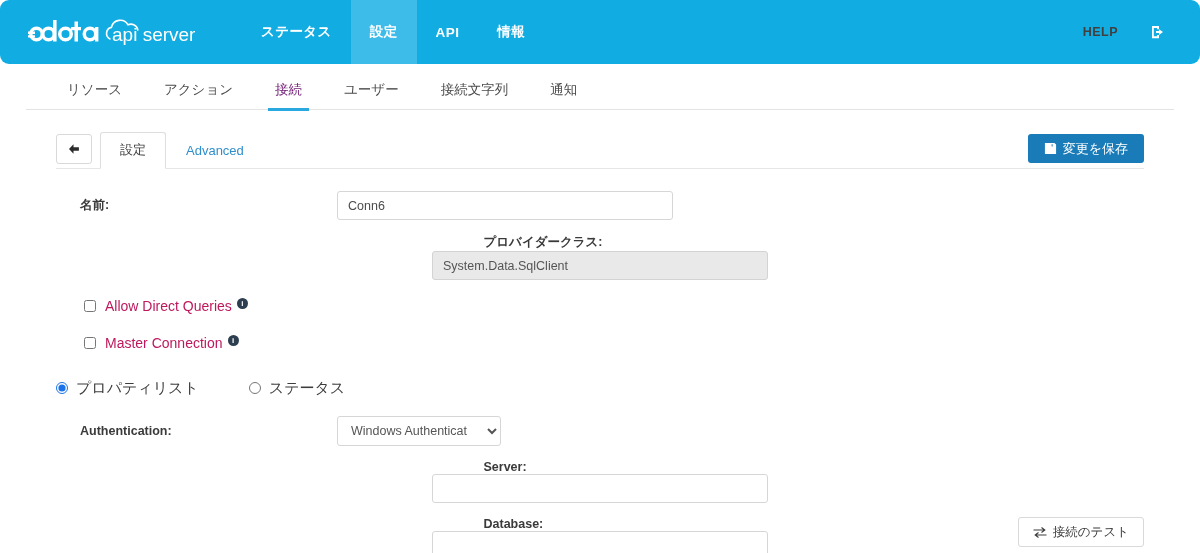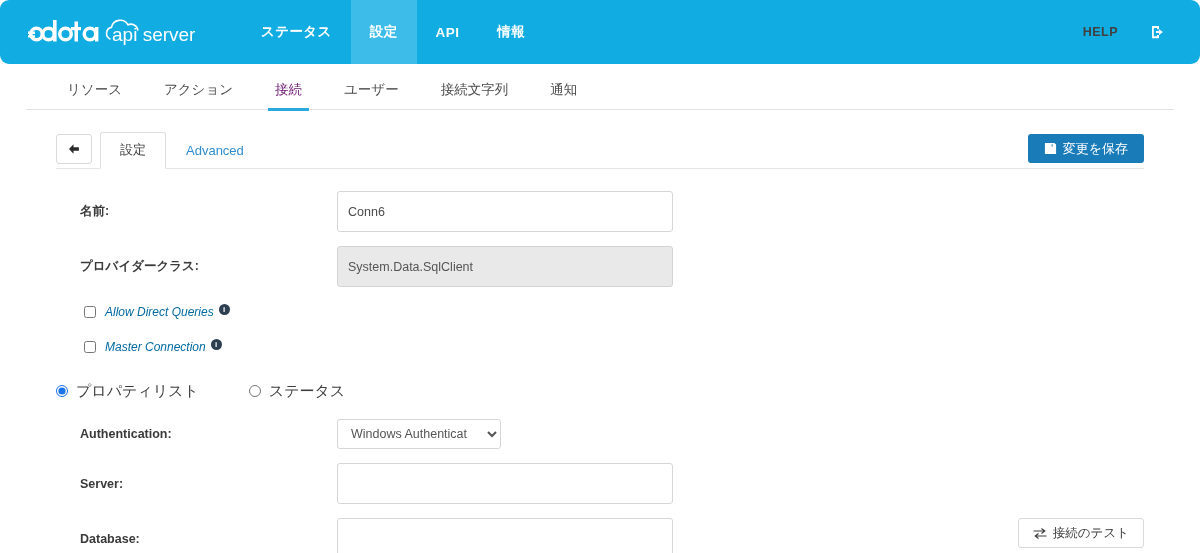--- a/index.html
+++ b/index.html
@@ -180,33 +180,33 @@
   
   .form {
     padding-top: 22px;
   }
   .row {
     display: flex;
     align-items: center;
     min-height: 28px;
     position: relative;
   }
-  .row + .row { margin-top: 14px; }
+  .row + .row { margin-top: 14px; flex-direction: column; }
   .lbl {
     width: 281px;
     flex: none;
     font-size: 12.5px;
     font-weight: bold;
     color: #3a3a3a;
     padding-left: 24px;
   }
   .fld { flex: none; }
   .txt {
     width: 336px;
-    height: 41px;
+    height: 29px;
     border: 1px solid #d6d6d6;
     border-radius: 3px;
     padding: 0 10px;
     font-size: 12.5px;
     font-family: inherit;
     color: #4c4c4c;
     background: #fff;
     outline: none;
   }
   .txt[readonly], .txt.disabled {
@@ -221,24 +221,23 @@
     padding-left: 28px;
   }
   .check-row + .check-row { margin-top: 21px; }
   .check-row input[type=checkbox] {
     width: 12px; height: 12px;
     margin: 0 9px 0 0;
     accent-color: #2f8ecb;
     cursor: pointer;
   }
   .check-row label {
-    font-size: 12px;
-    color: #0369a1;
-    cursor: pointer;
-    font-style: italic;
+    font-size: 14px;
+    color: #be185d;
+    cursor: pointer;
   }
   .info-icon {
     display: inline-block;
     width: 11px; height: 11px;
     border-radius: 50%;
     background: #2c3e50;
     color: #fff;
     font-size: 8px;
     line-height: 11px;
     text-align: center;

